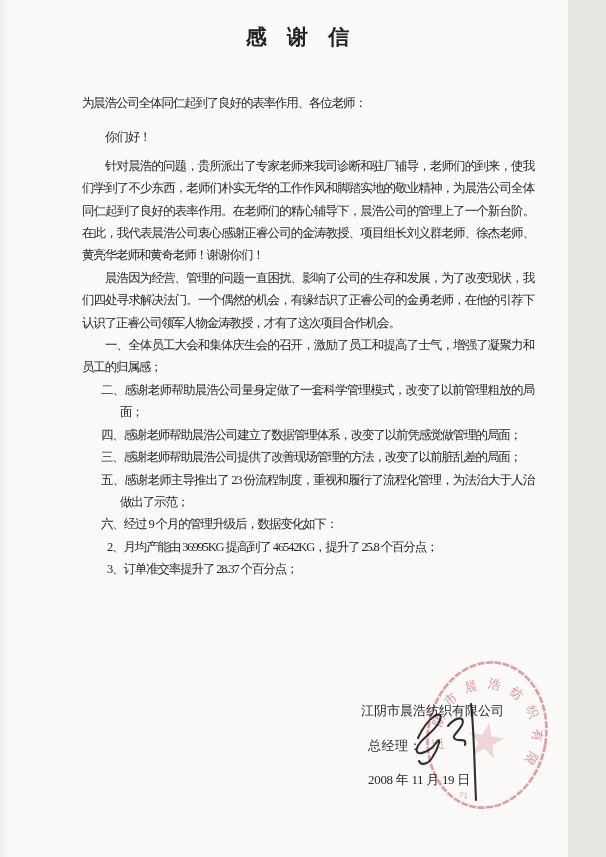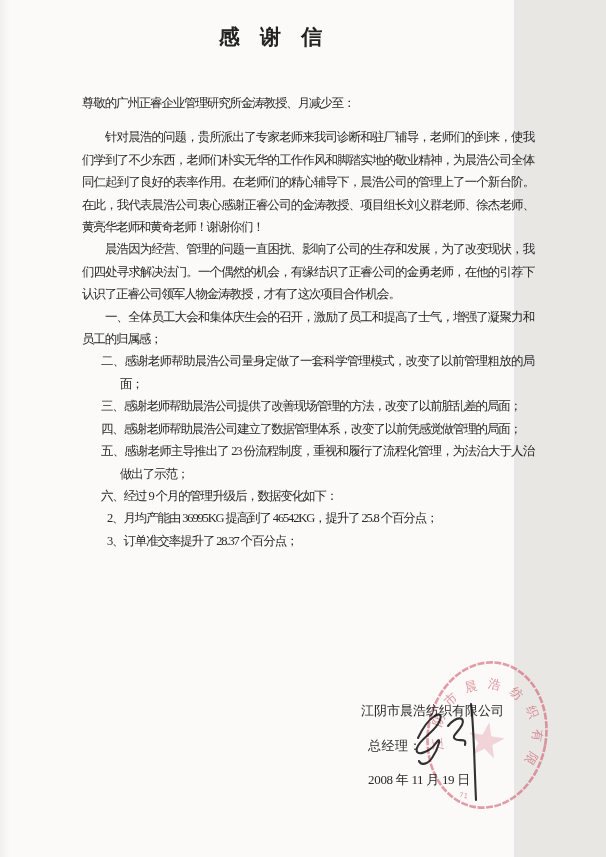--- a/index.html
+++ b/index.html
@@ -1,18 +1,18 @@
 <!DOCTYPE html>
 <html><head>
 <meta charset="utf-8">
 <style>
   html,body{margin:0;padding:0;}
   body{width:606px;height:857px;overflow:hidden;background:#e9e7e3;}
   .page{
-    position:relative;width:514px;height:857px;
+    position:relative;width:568px;height:857px;
     background:#fbfaf8;
     font-family:"Liberation Serif","DejaVu Serif",serif;
     color:#2a2a2a;
   }
   .page::before{ 
     content:"";position:absolute;left:0;top:0;bottom:0;width:10px;
     background:linear-gradient(90deg,rgba(0,0,0,.045),rgba(0,0,0,0));
     pointer-events:none;
   }
   .title{
@@ -40,27 +40,28 @@
   .sign-svg{position:absolute;left:404px;top:692px;z-index:4;}
 </style>
 </head>
 <body>
 
 <div class="page">
 
   <div class="title">感 谢 信</div>
 
   <div class="body-flow">
-    <p class="salutation">尊敬的广州正睿企业管理研究所金涛教授、月减少至：</p>
+    <p class="salutation">为晨浩公司全体同仁起到了良好的表率作用、各位老师：</p>
+    <p class="greeting">你们好！</p>
     <p class="para">针对晨浩的问题，贵所派出了专家老师来我司诊断和驻厂辅导，老师们的到来，使我们学到了不少东西，老师们朴实无华的工作作风和脚踏实地的敬业精神，为晨浩公司全体同仁起到了良好的表率作用。在老师们的精心辅导下，晨浩公司的管理上了一个新台阶。在此，我代表晨浩公司衷心感谢正睿公司的金涛教授、项目组长刘义群老师、徐杰老师、黄亮华老师和黄奇老师！谢谢你们！</p>
     <p class="para">晨浩因为经营、管理的问题一直困扰、影响了公司的生存和发展，为了改变现状，我们四处寻求解决法门。一个偶然的机会，有缘结识了正睿公司的金勇老师，在他的引荐下认识了正睿公司领军人物金涛教授，才有了这次项目合作机会。</p>
     <p class="item-first">一、全体员工大会和集体庆生会的召开，激励了员工和提高了士气，增强了凝聚力和员工的归属感；</p>
     <p class="item">二、感谢老师帮助晨浩公司量身定做了一套科学管理模式，改变了以前管理粗放的局面；</p>
+    <p class="item">四、感谢老师帮助晨浩公司建立了数据管理体系，改变了以前凭感觉做管理的局面；</p>
     <p class="item">三、感谢老师帮助晨浩公司提供了改善现场管理的方法，改变了以前脏乱差的局面；</p>
-    <p class="item">四、感谢老师帮助晨浩公司建立了数据管理体系，改变了以前凭感觉做管理的局面；</p>
     <p class="item">五、感谢老师主导推出了 23 份流程制度，重视和履行了流程化管理，为法治大于人治做出了示范；</p>
     <p class="item">六、经过 9 个月的管理升级后，数据变化如下：</p>
     <p class="subitem">2、月均产能由 36995KG 提高到了 46542KG，提升了 25.8 个百分点；</p>
     <p class="subitem">3、订单准交率提升了 28.37 个百分点；</p>
   </div>
 
   <svg class="seal-svg" width="132" height="160" viewBox="0 0 132 160" aria-hidden="true">
     <g transform="rotate(10 65 79)">
       <ellipse cx="65" cy="79" rx="59" ry="73" fill="none" stroke="#cc4f64" stroke-width="2.6" stroke-opacity="0.55" stroke-dasharray="7 1.5"></ellipse>
       <path id="sealTextPath" d="M 25,101 A 46,46 0 1 1 105,101" fill="none"></path>

